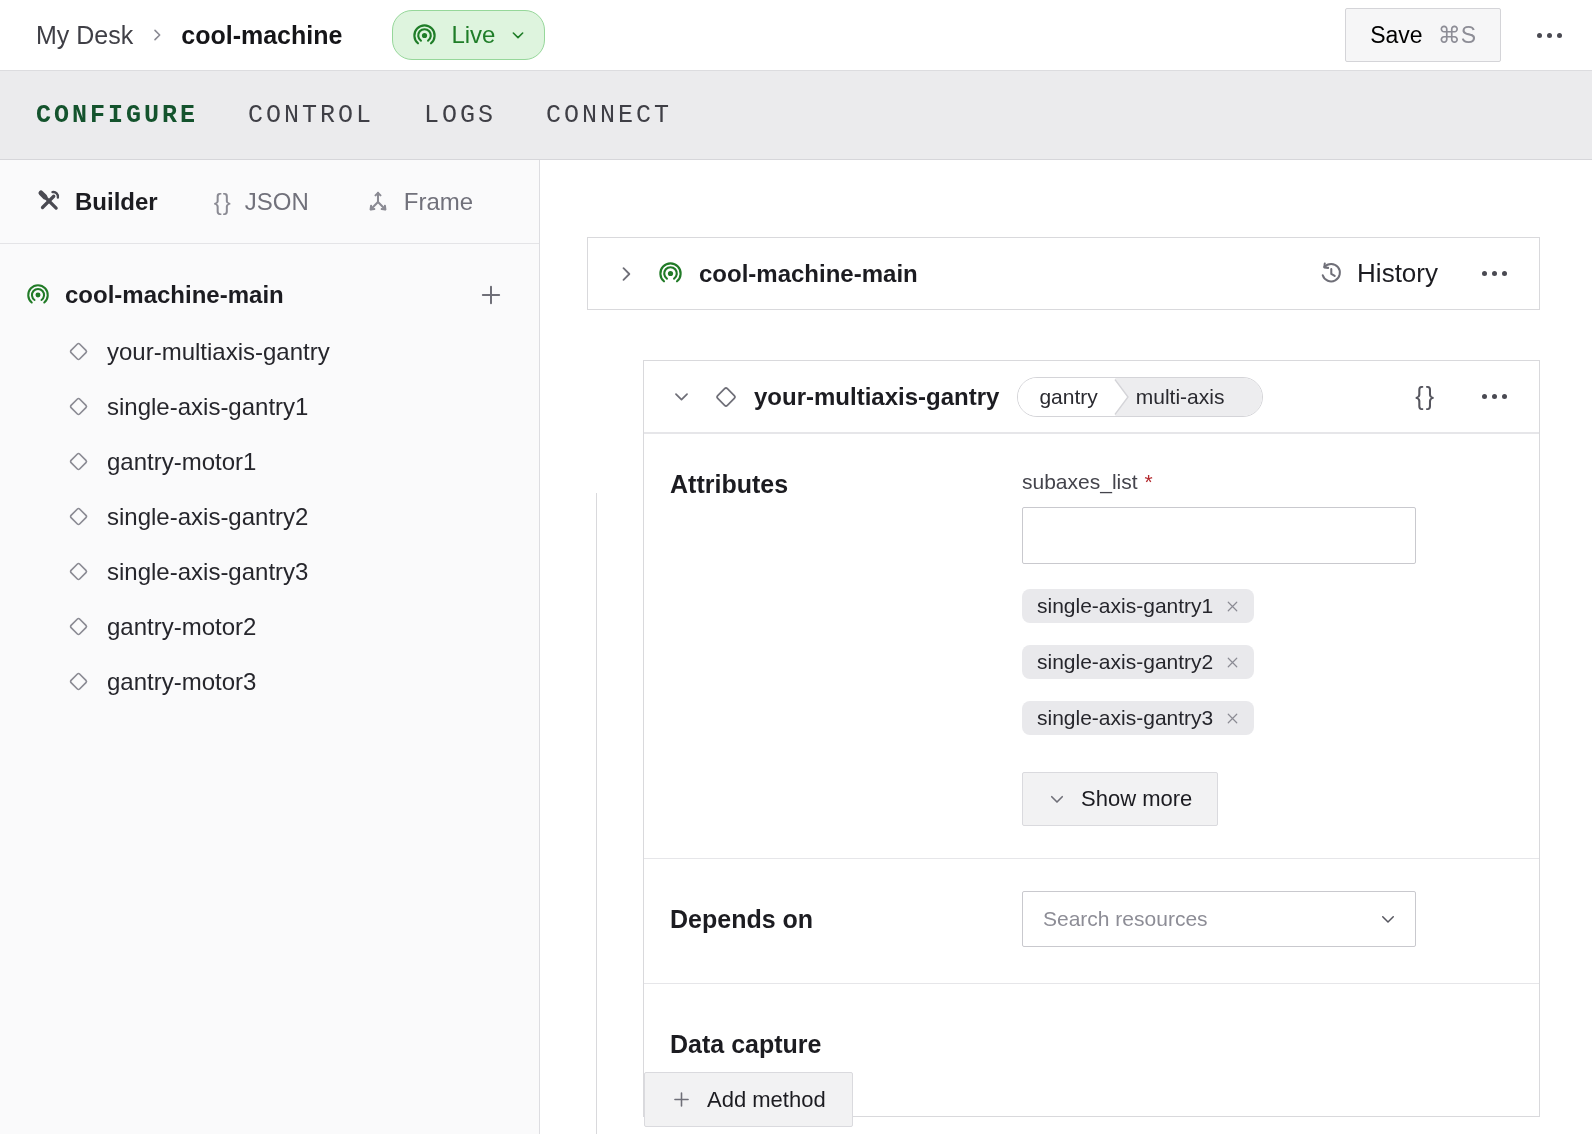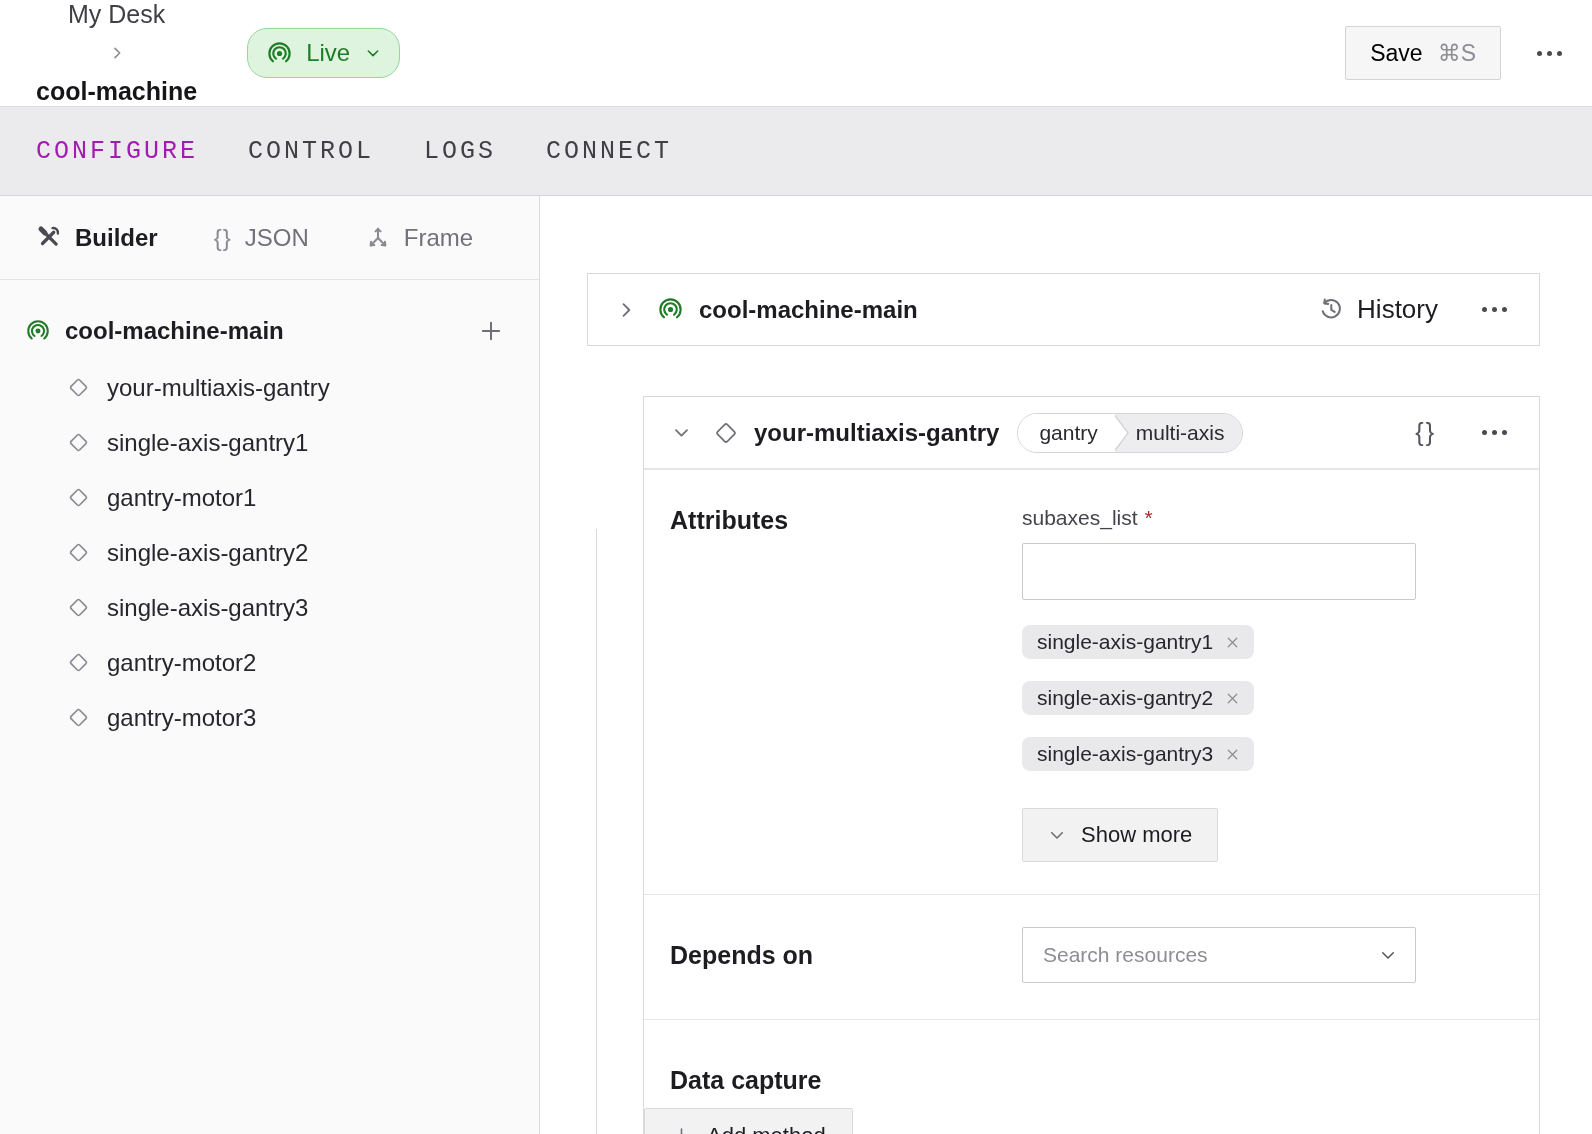--- a/index.html
+++ b/index.html
@@ -6,21 +6,21 @@
   html,body { width:1592px; height:1134px; }
   body {
     font-family: "Liberation Sans", sans-serif;
     color:#1c1c21; background:#fff; overflow:hidden;
     -webkit-font-smoothing: antialiased;
   }
   .app { width:1592px; height:1134px; display:flex; flex-direction:column; }
 
   
   .topbar { flex:0 0 70px; display:flex; align-items:center; padding:0 26px 0 36px; background:#fff; }
-  .breadcrumb { display:flex; align-items:center; gap:16px; font-size:25px;flex-direction:column; }
+  .breadcrumb { display:flex; align-items:center; gap:16px; font-size:25px; }
   .crumb-parent { color:#3f3f46; }
   .crumb-sep { color:#8a8a93; display:flex; }
   .crumb-current { font-weight:700; color:#151518; }
   .live-badge {
     margin-left:50px; height:50px; padding:0 18px; border-radius:20px;
     background:#def4de; border:1.5px solid #96d79a; color:#1f7d28;
     display:flex; align-items:center; gap:13px; font-size:24px; cursor:pointer;
   }
   .live-badge .chev { display:flex; margin-left:2px; }
   .spacer { flex:1; }
@@ -33,21 +33,21 @@
   .dots i { width:5px; height:5px; border-radius:50%; background:#4a4a52; }
   .topbar .dots { margin-left:32px; }
 
   
   .tabbar {
     flex:0 0 90px; background:#ebebed; border-top:1px solid #dcdcdf; border-bottom:1px solid #d6d6da;
     display:flex; align-items:center; gap:50px; padding:0 36px;
     font-family:"Liberation Mono", monospace; font-size:25px; letter-spacing:3px; color:#3f3f46;
   }
   .tab { cursor:pointer; white-space:nowrap; }
-  .tab.active { font-weight:400; color:#a21caf; }
+  .tab.active { font-weight:700; color:#14532d; }
 
   
   .content { flex:1; display:flex; min-height:0; }
 
   
   .sidebar { flex:0 0 540px; width:540px; background:#fafafb; border-right:1px solid #dddde1; }
   .view-toggle { height:84px; display:flex; align-items:center; gap:56px; padding:0 36px; border-bottom:1px solid #e4e4e7; }
   .view-item { display:flex; gap:13px; font-size:24px; color:#71717b; cursor:pointer; }
   .view-item .vicon { display:flex; color:#8a8a93; }
   .view-item.active { color:#1c1c21; font-weight:700; }
@@ -85,21 +85,21 @@
   .comp-header .chev { display:flex; color:#6f6f78; cursor:pointer; }
   .comp-header .dia { display:flex; color:#6f6f78; margin-left:22px; }
   .comp-title { font-size:24px; font-weight:700; margin-left:15px; white-space:nowrap; }
   .tag-pill {
     margin-left:18px; height:40px; border:1px solid #d4d4d8; border-radius:20px;
     display:flex; align-items:stretch; overflow:hidden; background:#fff; font-size:21px; color:#2a2a30;justify-content:space-between;
   }
   .tag-pill .seg { display:flex; align-items:center; }
   .tag-pill .seg1 { padding:0 14px 0 21px; background:#fff; }
   .tag-pill .seg-div { display:flex; }
-  .tag-pill .seg2 { padding:0 18px 0 6px; background:#ededef; }
+  .tag-pill .seg2 { padding:0 38px 0 6px; background:#ededef; }
   .braces-btn { font-size:25px; color:#55555e; letter-spacing:2px; cursor:pointer; }
   .comp-header .dots { margin-left:42px; }
 
   .section { display:flex; border-top:1px solid #e6e6e9; }
   .section:first-of-type { border-top:none; }
   .sec-label { width:378px; padding-left:26px; font-size:25px; font-weight:700; }
   .sec-body { width:394px; }
   .section.attributes { padding:36px 0 32px 0; }
   .field-label { font-size:21px; color:#44444c; }
   .req { color:#b3282d; margin-left:7px; font-size:21px; }

